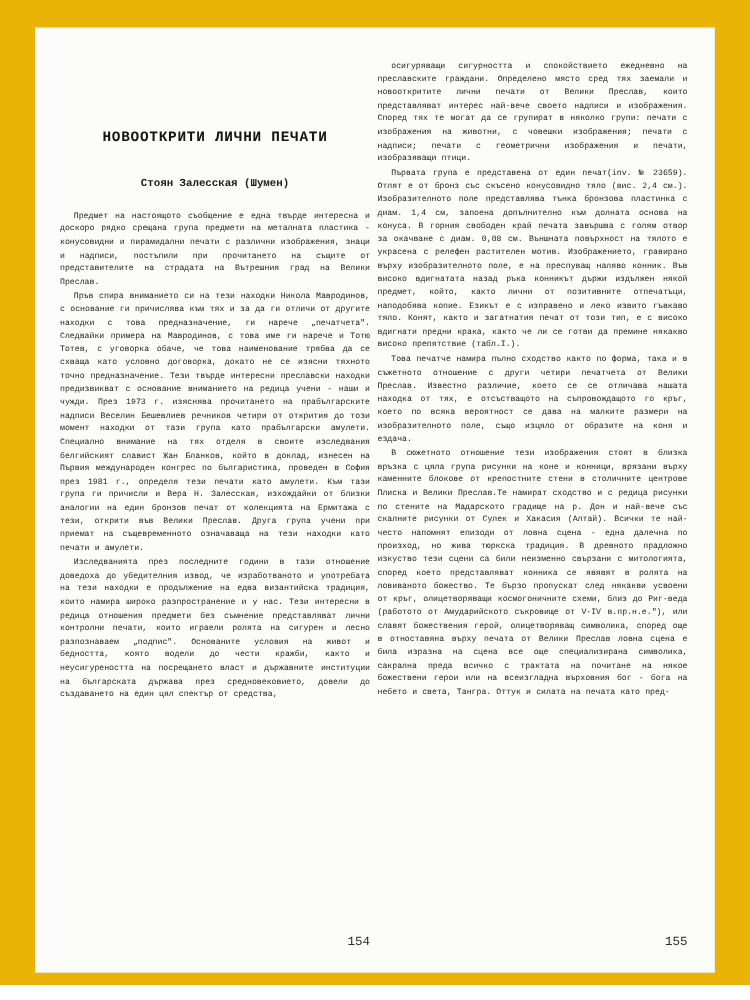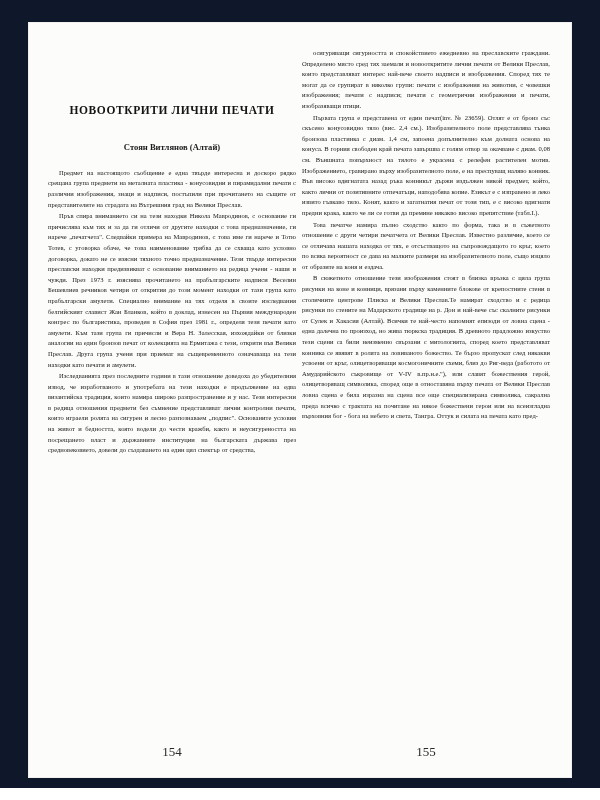--- a/index.html
+++ b/index.html
@@ -11,21 +11,22 @@
     width: 600px;
     height: 800px;
     overflow: hidden;
     font-family: "Liberation Serif", serif;
     color: #1a1a1a;
   }
   .page {
     position: relative;
     width: 600px;
     height: 788px;
-    background: #0f172a;
+    background: #eab308;
+    font-family: Liberation Mono, monospace;
   }
   .scan {
     position: absolute;
     left: 28px;
     top: 22px;
     width: 544px;
     height: 756px;
     background: #fcfcfb;
     box-shadow: 0 0 0 1px #f0efed inset;
   }
@@ -77,39 +78,39 @@
     hyphens: auto;
     word-spacing: 0.2px;
   }
   .col-right p.body:first-of-type {
     text-indent: 11px;
   }
   .folio {
     position: absolute;
     bottom: 18px;
     width: 100%;
-    text-align: center;
-    font-size: 13px;
+    text-align: right;
+    font-size: 10px;
     color: #2a2a2a;
   }
   .col-left .folio { left: 0; }
   .col-right .folio { left: 0; }
 </style>
 </head>
 <body>
 
 <div class="page">
   <div class="scan">
     <div class="columns">
 
       <div class="col col-left">
         <div class="doc-title">
           <span>НОВООТКРИТИ ЛИЧНИ ПЕЧАТИ</span>
         </div>
-        <div class="byline">Стоян Витлянов (Алтай)</div>
+        <div class="byline">Стоян Залесская (Шумен)</div>
 
         <p class="body">Предмет на настоящото съобщение е една твърде интересна и доско­ро рядко срещана група предмети на металната пластика - конусовидни и пирамидални печати с различни изображения, знаци и надписи, постъпили при прочитането на същите от представителите на страдата на Вътрешния град на Велики Преслав.</p>
         <p class="body">Пръв спира вниманието си на тези находки Никола Мавродинов, с основание ги причислява към тях и за да ги отличи от другите находки с това предназначение, ги нарече „печатчета". Следвайки примера на Мав­родинов, с това име ги нарече и Тотю Тотев, с уговорка обаче, че това наименование трябва да се схваща като условно договорка, докато не се изясни тяхното точно предназначение. Тези твърде интересни преслав­ски находки предизвикват с основание вниманието на редица учени - наши и чужди. През 1973 г. изяснява прочитането на прабългарските надписи Веселин Бешевлиев речников четири от открития до този момент находки от тази група като прабългарски амулети. Специално внимание на тях отделя в своите изследвания белгийският славист Жан Бланков, който в доклад, изнесен на Първия международен конгрес по българистика, про­веден в София през 1981 г., определя тези печати като амулети. Към тази група ги причисли и Вера Н. Залесская, изхождайки от близки аналогии на един бронзов печат от колекцията на Ермитажа с тези, открити във Вели­ки Преслав. Друга група учени при приемат на същевременното означаваща на тези находки като печати и амулети.</p>
         <p class="body">Изследванията през последните години в тази отношение доведоха до убедителния извод, че изработваното и употребата на тези находки е продължение на едва византийска традиция, които намира широко раз­пространение и у нас. Тези интересни в редица отношения предмети без съмнение представляват лични контролни печати, които играели ролята на сигурен и лесно разпознаваем „подпис". Основаните условия на жи­вот и бедността, която водели до чести кражби, както и неусигуреността на посрещането власт и държавните институции на българската държава през средновековието, довели до създаването на един цял спектър от средства,</p>
 
         <div class="folio">154</div>
       </div>
 
       <div class="col col-right">
         <p class="body">осигуряващи сигурността и спокойствието ежедневно на преславските граж­дани. Определено място сред тях заемали и новооткритите лични печати от Велики Преслав, които представляват интерес най-вече своето надпи­си и изображения. Според тях те могат да се групират в няколко групи: печати с изображения на животни, с човешки изображения; печати с надписи; печати с геометрични изображения и печати, изобразяващи птици.</p>

